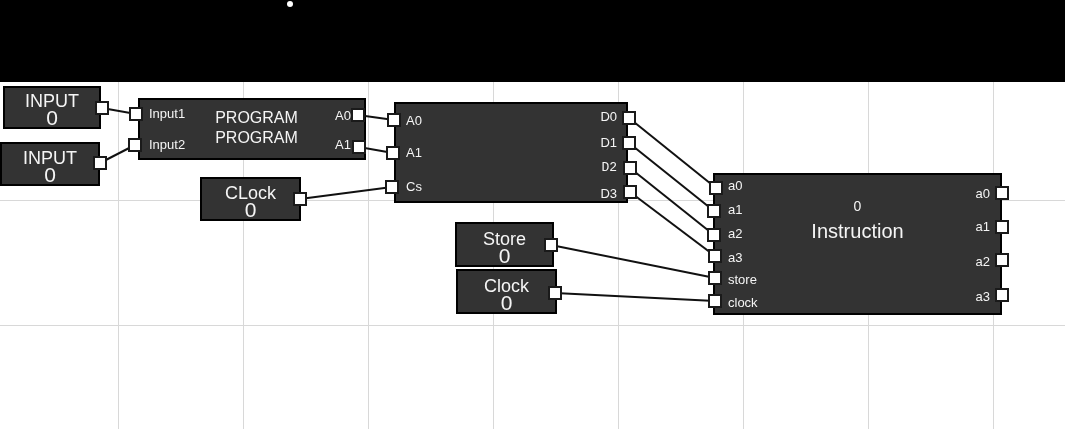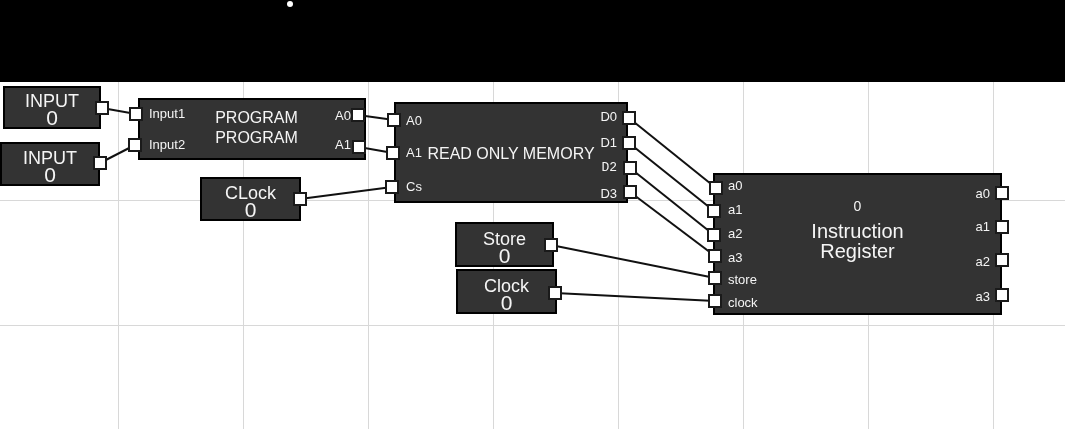--- a/index.html
+++ b/index.html
@@ -77,21 +77,20 @@
     <span class="plabel r" style="right:13px;top:9px;">A0</span>
     <span class="plabel r" style="right:13px;top:38px;">A1</span>
   </div>
 
   <div class="block value-block" style="left:200px;top:177px;width:101px;height:44px;">
     <span class="blabel">CLock</span>
     <span class="bvalue">0</span>
   </div>
 
   <div class="block" style="left:394px;top:102px;width:234px;height:101px;">
-    <div class="rom-title" style="top:42px;">READ ONLY MEMORY</div>
     <span class="plabel" style="left:10px;top:10px;">A0</span>
     <span class="plabel" style="left:10px;top:42px;">A1</span>
     <span class="plabel" style="left:10px;top:76px;">Cs</span>
     <span class="plabel r" style="right:9px;top:6px;">D0</span>
     <span class="plabel r" style="right:9px;top:32px;">D1</span>
     <span class="plabel r" style="right:9px;top:57px;font-family:Liberation Mono, monospace;">D2</span>
     <span class="plabel r" style="right:9px;top:83px;text-align:center;">D3</span>
   </div>
 
   <div class="block value-block" style="left:455px;top:222px;width:99px;height:45px;">
@@ -100,21 +99,20 @@
   </div>
 
   <div class="block value-block" style="left:456px;top:269px;width:101px;height:45px;">
     <span class="blabel">Clock</span>
     <span class="bvalue">0</span>
   </div>
 
   <div class="block" style="left:713px;top:173px;width:289px;height:142px;">
     <div class="ir-value" style="top:24px;">0</div>
     <div class="ir-line" style="top:48px;">Instruction</div>
-    <div class="ir-line" style="top:68px;">Register</div>
     <span class="plabel" style="left:13px;top:4px;">a0</span>
     <span class="plabel" style="left:13px;top:28px;">a1</span>
     <span class="plabel" style="left:13px;top:52px;">a2</span>
     <span class="plabel" style="left:13px;top:76px;">a3</span>
     <span class="plabel" style="left:13px;top:98px;">store</span>
     <span class="plabel" style="left:13px;top:121px;">clock</span>
     <span class="plabel r" style="right:10px;top:12px;">a0</span>
     <span class="plabel r" style="right:10px;top:45px;">a1</span>
     <span class="plabel r" style="right:10px;top:80px;">a2</span>
     <span class="plabel r" style="right:10px;top:115px;">a3</span>

